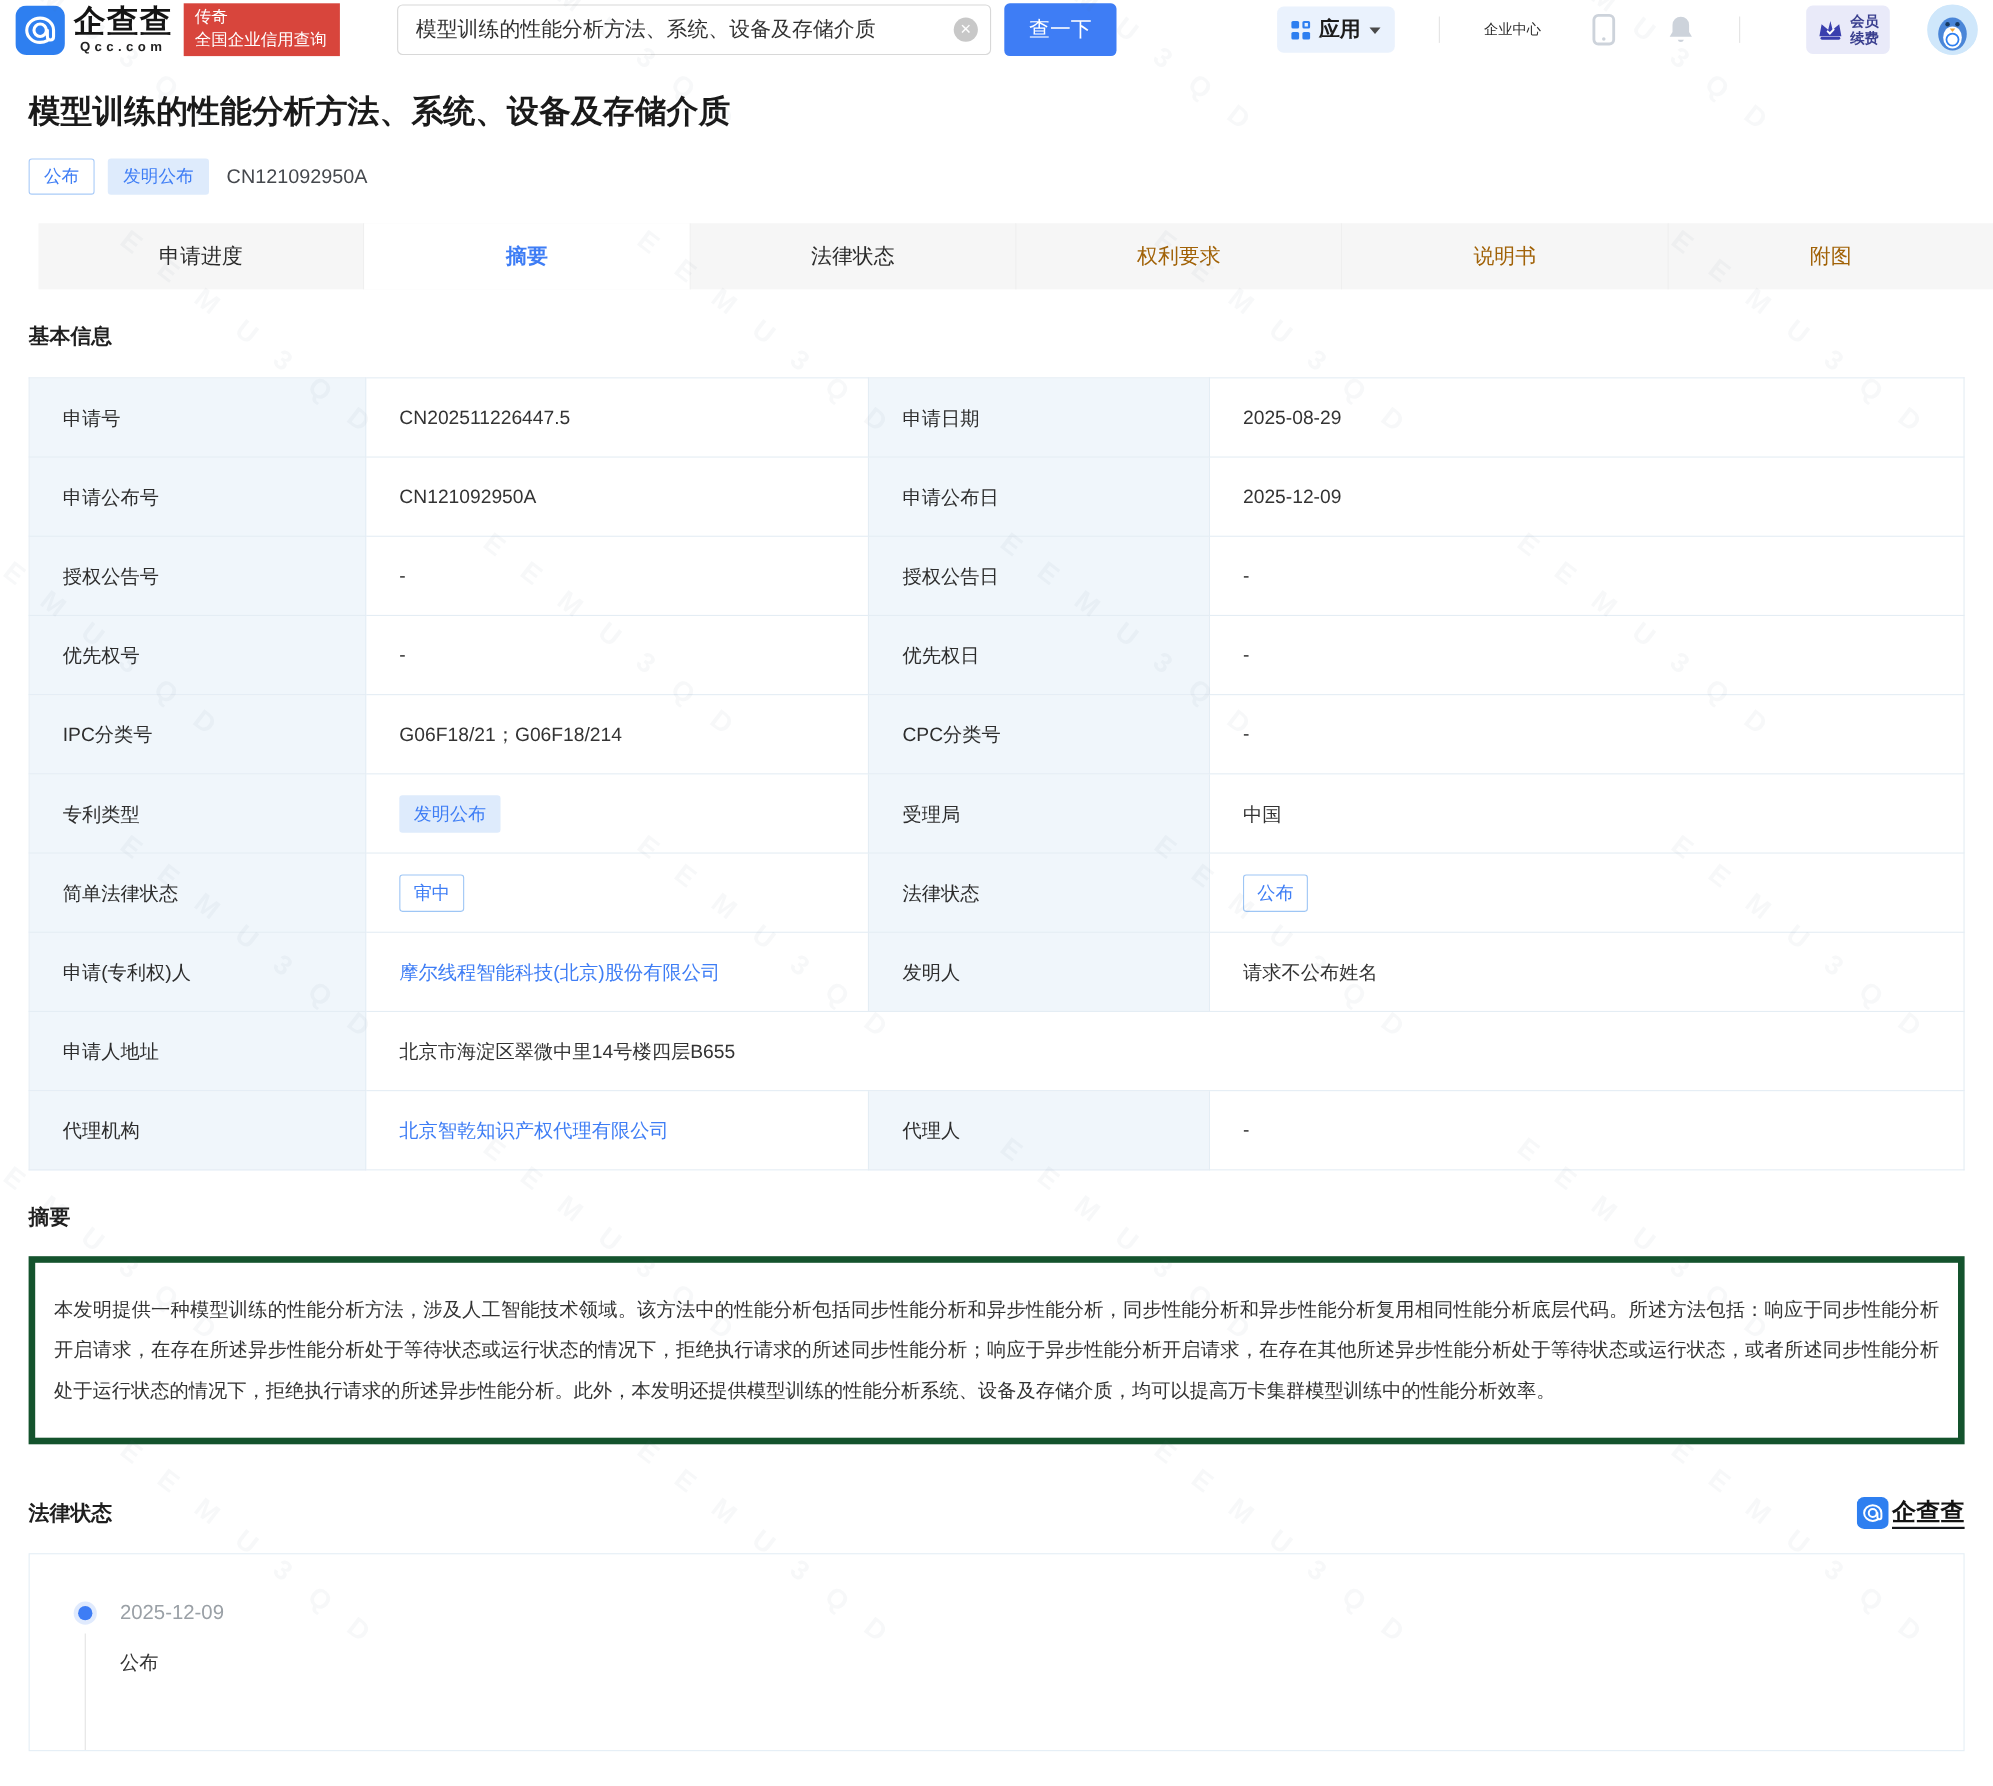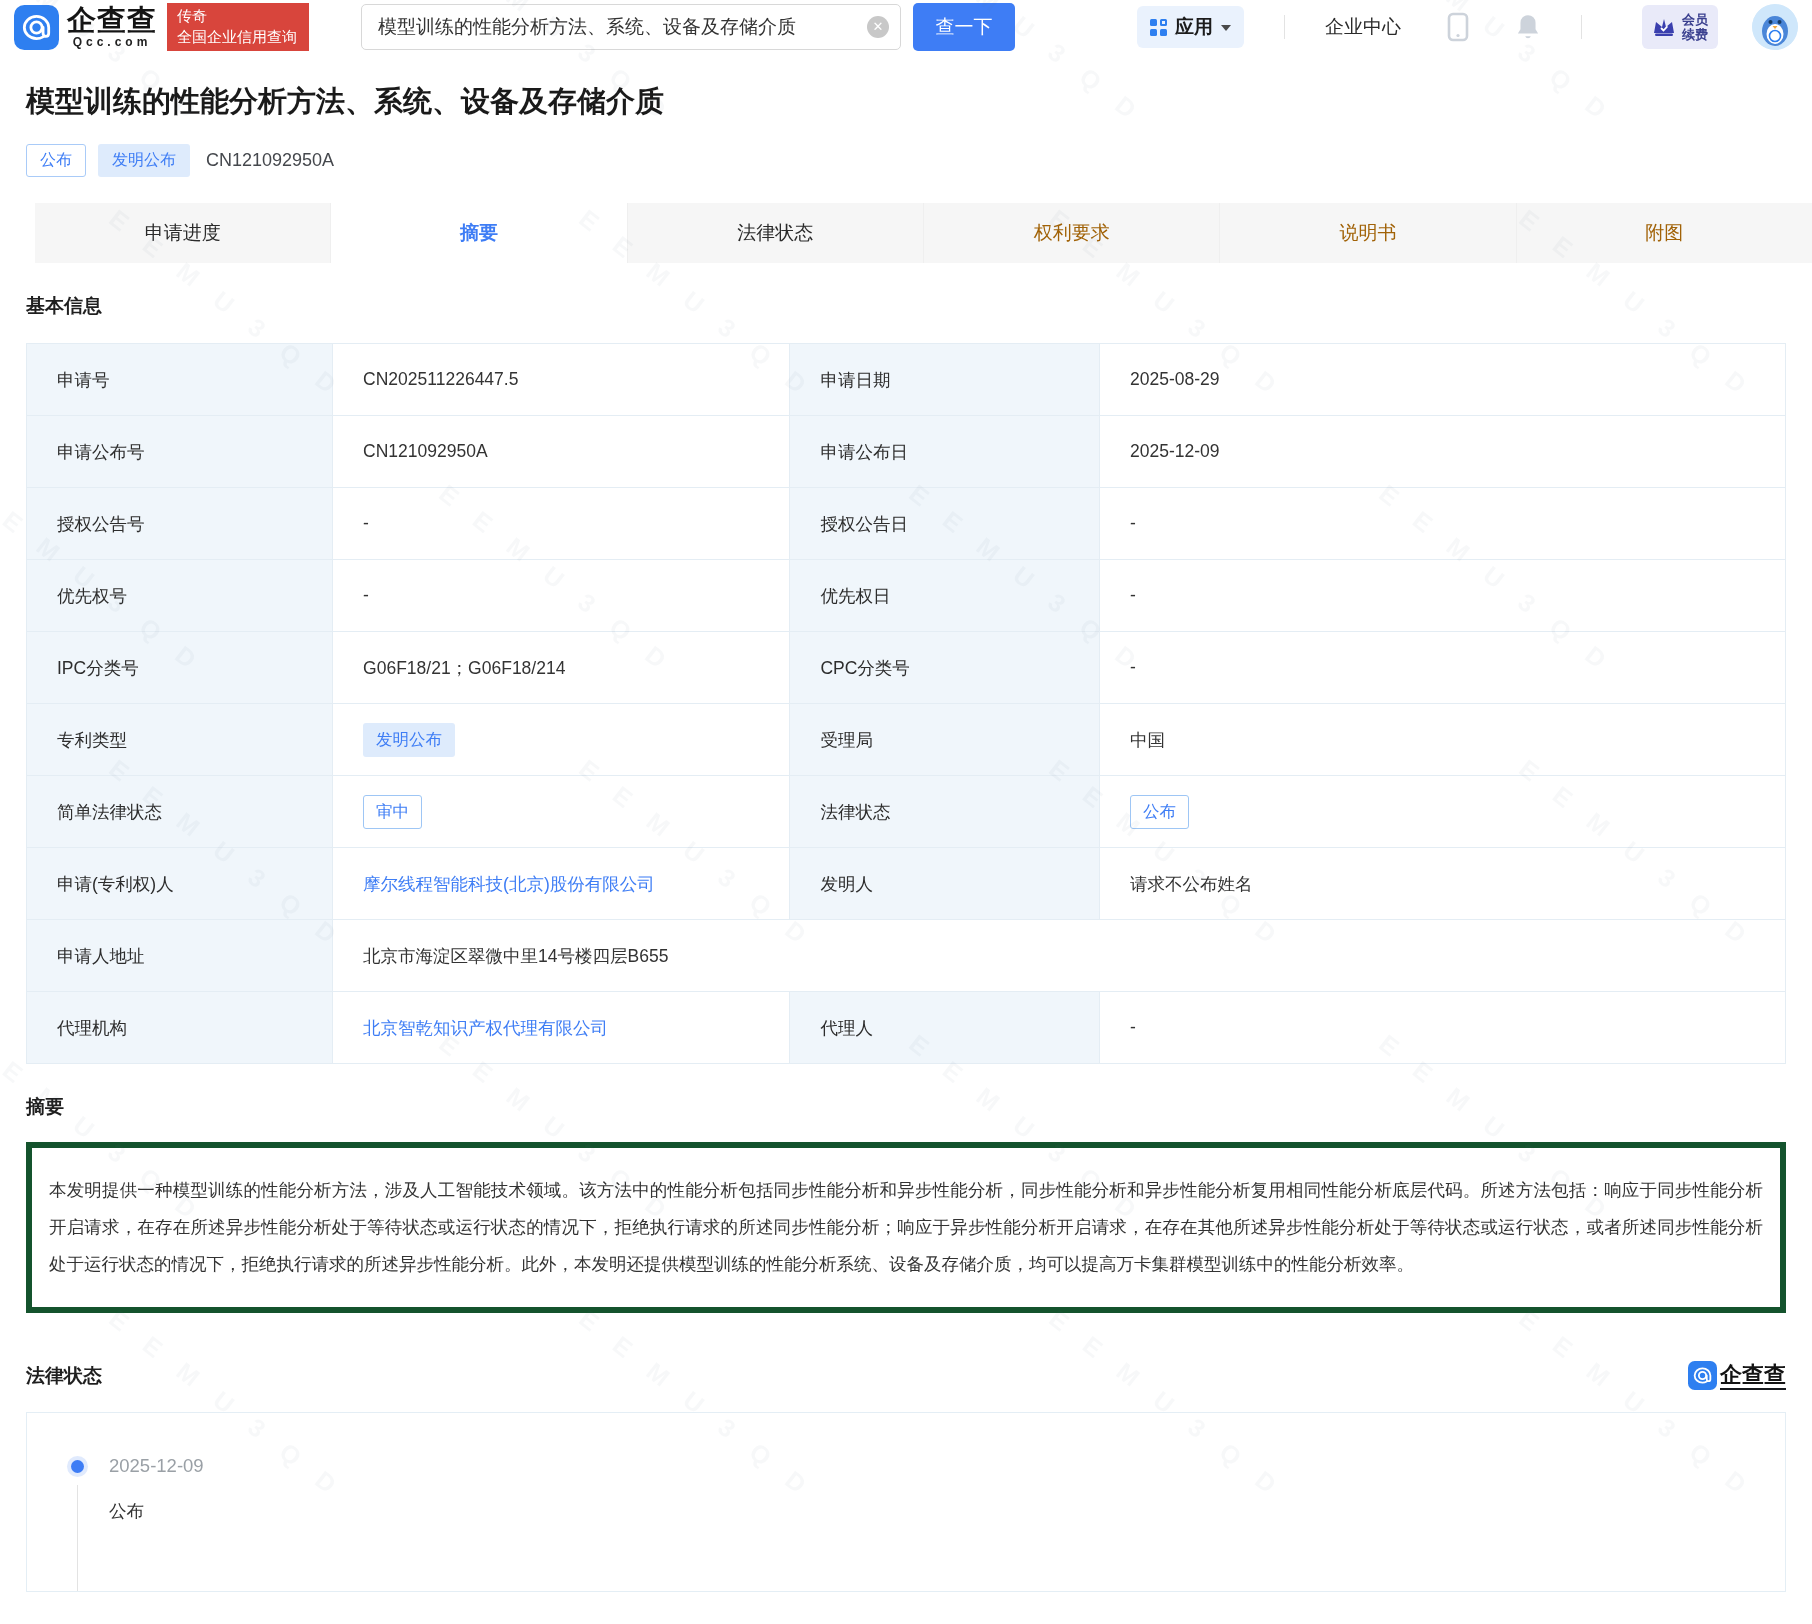--- a/index.html
+++ b/index.html
@@ -36,21 +36,21 @@
     color:#fff; font-size:19px; cursor:pointer; font-family:inherit; }
   .nav { margin-left:auto; display:flex; align-items:center;gap:20px; }
   .apps-pill { background:#EAF2FD; border-radius:6px; height:42px; padding:0 13px; display:flex;
     align-items:center; gap:8px; cursor:pointer; }
   .grid-icon { width:17px; height:17px; display:grid; grid-template-columns:7px 7px; grid-template-rows:7px 7px; gap:3px; }
   .grid-icon i { background:#2E7FF0; border-radius:1.5px; }
   .grid-icon i.hollow { background:transparent; border:2px solid #2E7FF0; }
   .apps-label { font-size:19px; font-weight:700; color:#1c1c1c; }
   .caret-down { width:0; height:0; border:5px solid transparent; border-top:6px solid #4a4a4a; margin-top:6px; }
   .v-divider { width:1px; height:24px; background:#e3e3e3; margin:0 20px; }
-  .enterprise-label { font-size:19px; color:#2a2a2a; cursor:pointer; }
+  .enterprise-label { font-size:13px; color:#2a2a2a; cursor:pointer; }
   .icon-btn { margin-left:26px; cursor:pointer; display:flex; align-items:center; }
   .icon-btn svg { display:block; }
   .vip-pill { background:#E9EAF9; border-radius:6px; height:44px; padding:0 10px; display:flex;
     align-items:center; gap:6px; cursor:pointer; margin-left:20px; }
   .vip-text { display:flex; flex-direction:column; font-size:13px; font-weight:800; color:#3A3F8F; line-height:15px; }
   .avatar { width:46px; height:46px; border-radius:50%; background:#d6ebfa; margin-left:14px; cursor:pointer;
     overflow:hidden; display:flex; align-items:center; justify-content:center; }
   
   .title-section { padding:0 26px; }
   .page-title { font-size:29px; font-weight:800; color:#1a1a1a; margin-top:30px; }

